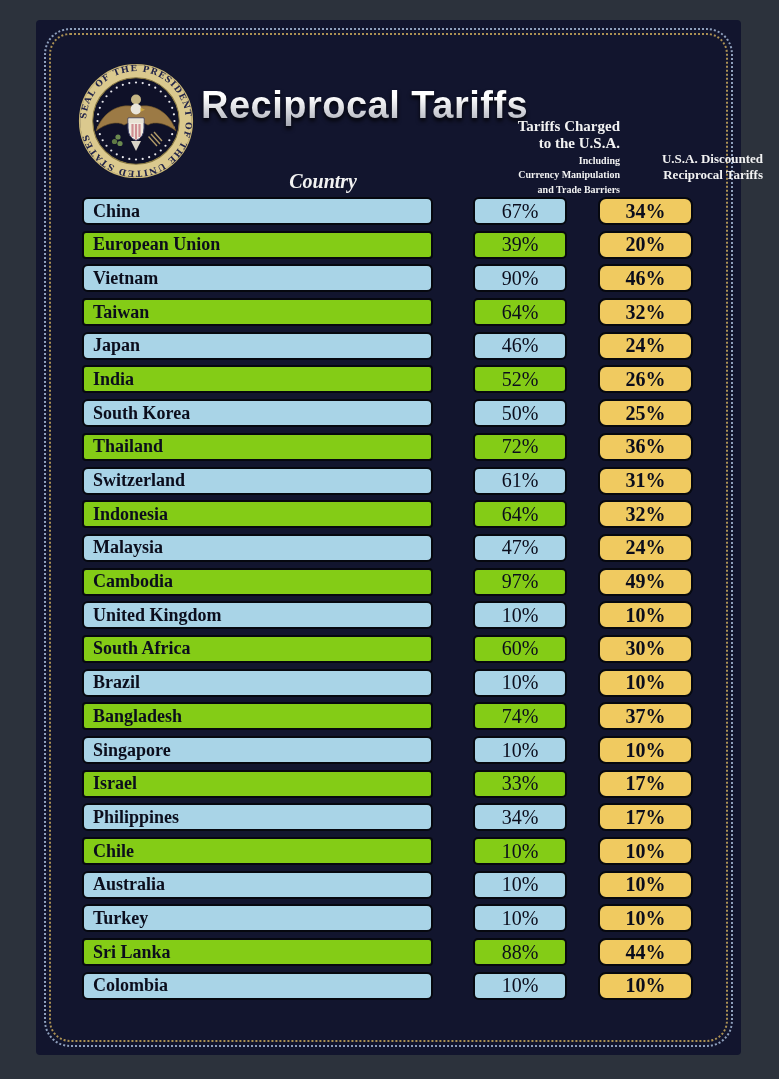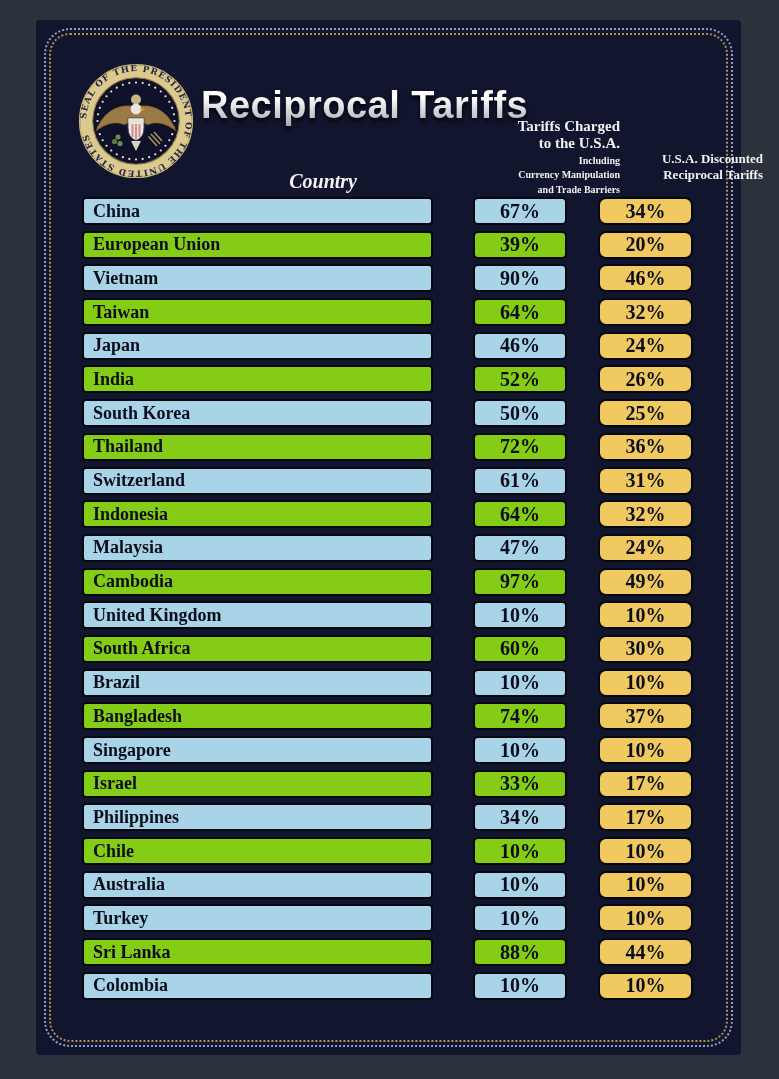--- a/index.html
+++ b/index.html
@@ -65,32 +65,32 @@
     width:351px;
     border-radius:4px;
     padding-left:9px;
     font-weight:bold; font-size:18px;
     margin-right:40px;
   }
   .value-bar {
     width:94px;
     border-radius:5px;
     justify-content:center;
-    font-weight:bold; font-size:20px;
+    font-weight:normal; font-size:20px;
     margin-right:31px;
   }
   .gold-bar {
     width:95px;
     border-radius:8px;
     justify-content:center;
     font-weight:bold; font-size:20px;
     background:#f0ca60;
     margin-right:0;
   }
-  .row.blue .country-bar, .row.blue .value-bar { background:#a9d4e7; }
+  .row.blue .country-bar, .row.blue .value-bar { background:#a9d4e7;border-radius:6px; }
   .row.white .country-bar, .row.white .value-bar { background:#84cc16; }
 </style>
 </head>
 <body>
 
 <div class="poster">
   <div class="border-outer"></div>
   <div class="border-inner"></div>
 
   <svg class="seal" viewBox="0 0 116 116">

